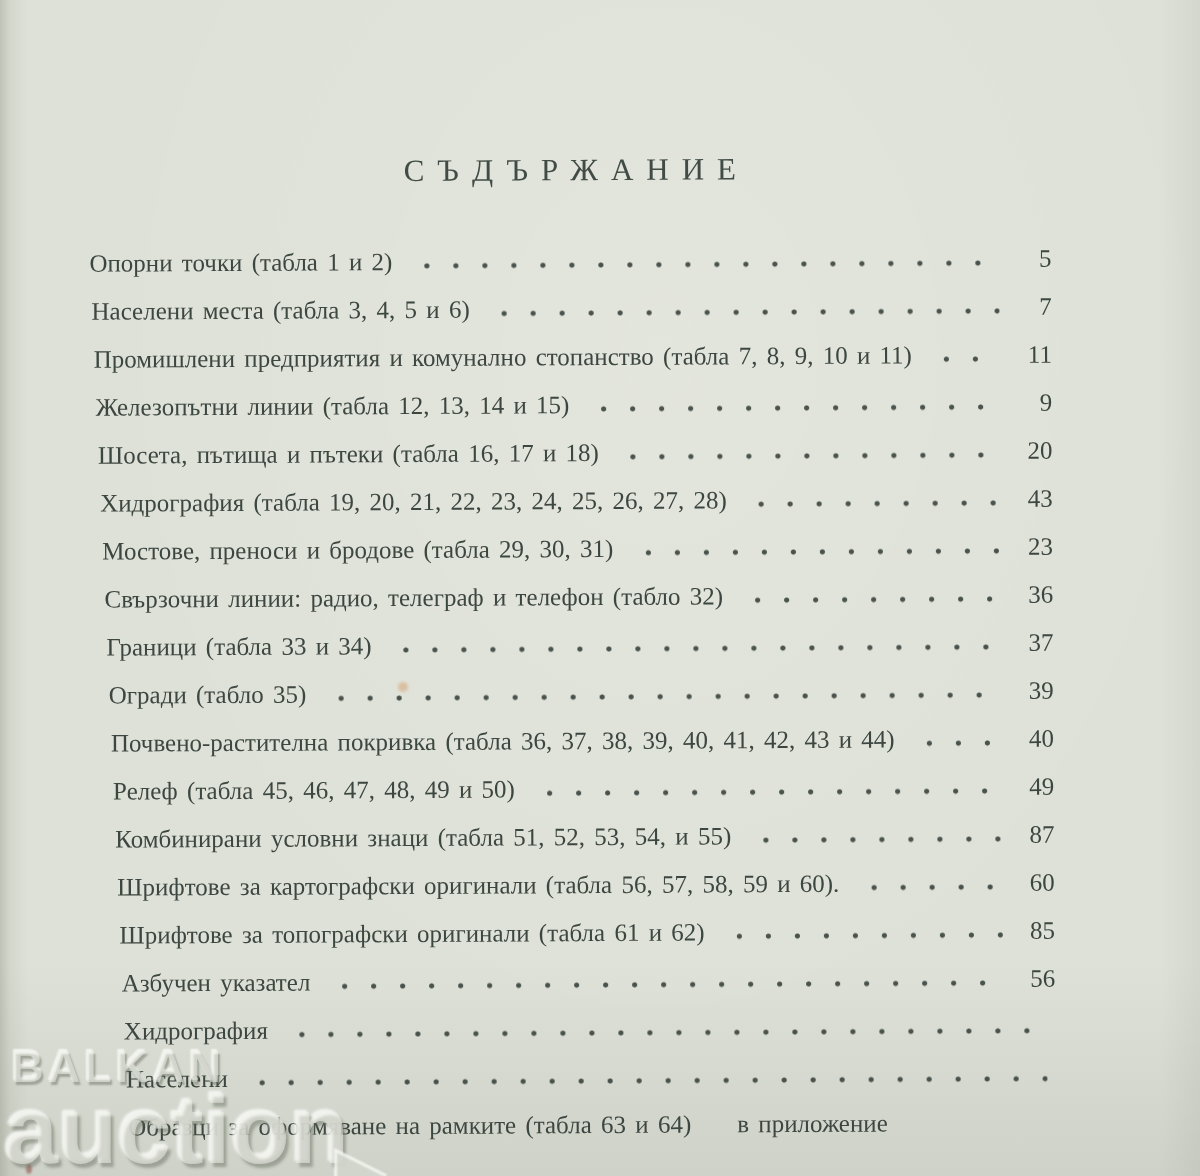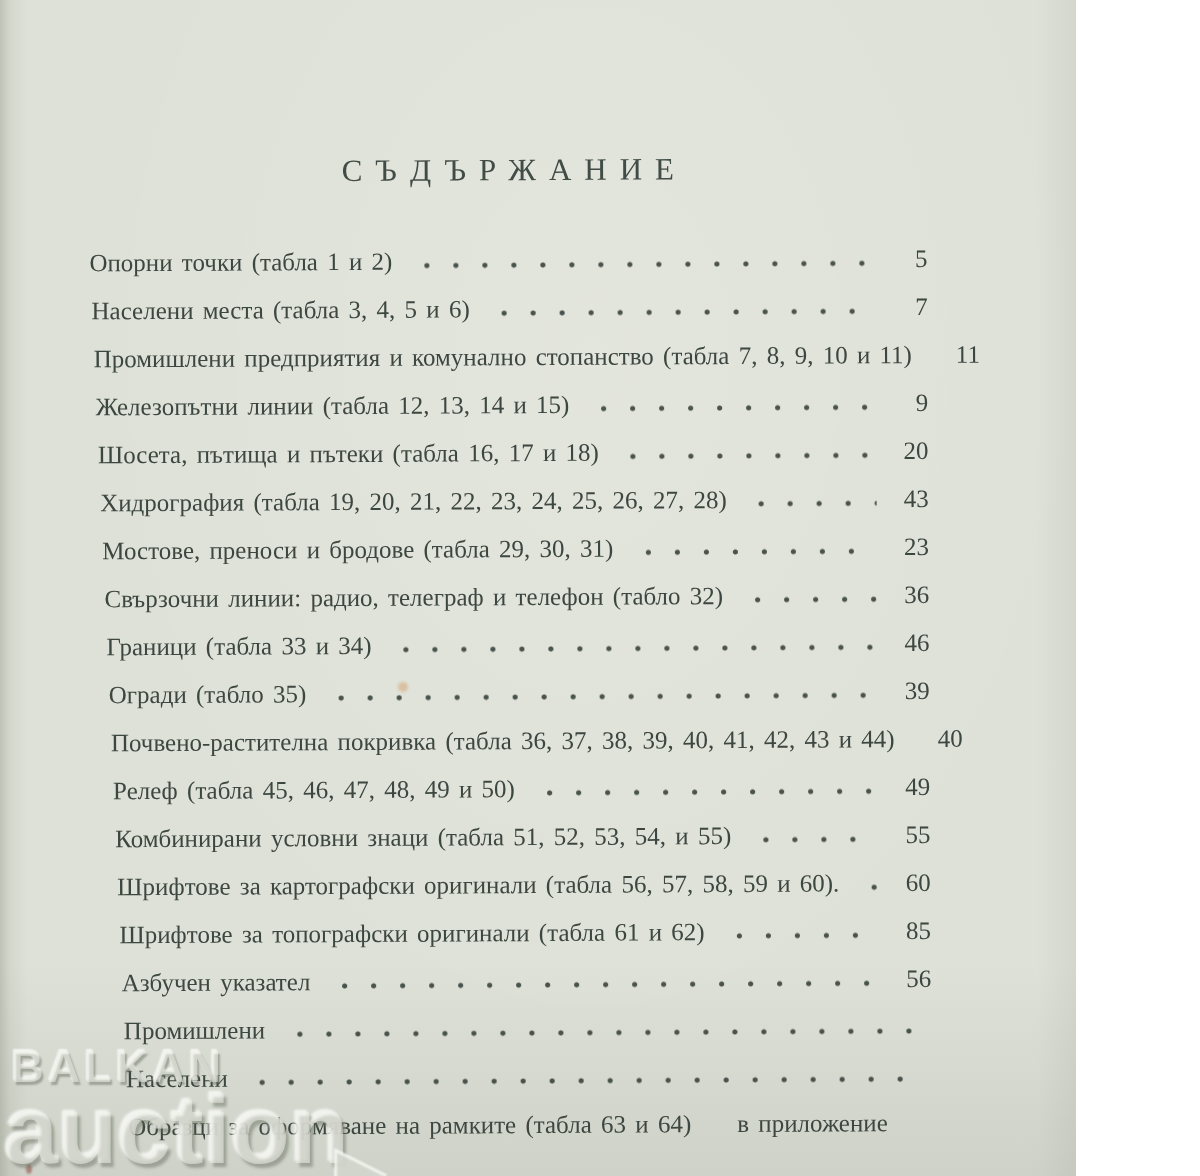--- a/index.html
+++ b/index.html
@@ -1,18 +1,18 @@
 <!DOCTYPE html>
 <html><head>
 <meta charset="utf-8">
 <style>
   html, body { margin:0; padding:0; }
   .photo {
     position: relative;
-    width: 1076px;
+    width: 1200px;
     height: 1176px;
     overflow: hidden;
     font-family: "Liberation Serif", "DejaVu Serif", serif;
     color: #3d4741;
     background:
       radial-gradient(ellipse at 55% 30%, rgba(255,255,255,0.16), rgba(255,255,255,0) 62%),
       linear-gradient(90deg, rgba(118,124,108,0.30) 0px, rgba(118,124,108,0.10) 10px, rgba(118,124,108,0) 28px),
       linear-gradient(180deg, rgba(0,0,0,0) 82%, rgba(92,98,86,0.12) 100%),
       linear-gradient(270deg, rgba(120,126,110,0.10) 0px, rgba(120,126,110,0) 40px),
       #dee1d7;
@@ -153,21 +153,21 @@
         <div class="toc-row" style="margin-left: 13.3px;">
     <span class="toc-label">Свързочни линии: радио, телеграф и телефон (табло 32)</span>
     <span class="toc-leader"></span>
 
     <span class="toc-page">36</span>
   </div>
         <div class="toc-row" style="margin-left: 15.2px;">
     <span class="toc-label">Граници (табла 33 и 34)</span>
     <span class="toc-leader"></span>
 
-    <span class="toc-page">46</span>
+    <span class="toc-page">37</span>
   </div>
         <div class="toc-row" style="margin-left: 17.1px;">
     <span class="toc-label">Огради (табло 35)</span>
     <span class="toc-leader"></span>
 
     <span class="toc-page">39</span>
   </div>
         <div class="toc-row" style="margin-left: 19px;">
     <span class="toc-label">Почвено-растителна покривка (табла 36, 37, 38, 39, 40, 41, 42, 43 и 44)</span>
     <span class="toc-leader"></span>
@@ -177,42 +177,42 @@
         <div class="toc-row" style="margin-left: 20.9px;">
     <span class="toc-label">Релеф (табла 45, 46, 47, 48, 49 и 50)</span>
     <span class="toc-leader"></span>
 
     <span class="toc-page">49</span>
   </div>
         <div class="toc-row" style="margin-left: 22.8px;">
     <span class="toc-label">Комбинирани условни знаци (табла 51, 52, 53, 54, и 55)</span>
     <span class="toc-leader"></span>
 
-    <span class="toc-page">55</span>
+    <span class="toc-page">87</span>
   </div>
         <div class="toc-row" style="margin-left: 24.7px;">
     <span class="toc-label">Шрифтове за картографски оригинали (табла 56, 57, 58, 59 и 60).</span>
     <span class="toc-leader"></span>
 
     <span class="toc-page">60</span>
   </div>
         <div class="toc-row" style="margin-left: 26.6px;">
     <span class="toc-label">Шрифтове за топографски оригинали (табла 61 и 62)</span>
     <span class="toc-leader"></span>
 
     <span class="toc-page">85</span>
   </div>
         <div class="toc-row" style="margin-left: 28.5px;">
     <span class="toc-label">Азбучен указател</span>
     <span class="toc-leader"></span>
 
     <span class="toc-page">56</span>
   </div>
         <div class="toc-row" style="margin-left: 30.4px;">
-    <span class="toc-label">Промишлени</span>
+    <span class="toc-label">Хидрография</span>
     <span class="toc-leader"></span>
 
     <span class="toc-page empty"></span>
   </div>
         <div class="toc-row" style="margin-left: 32.3px;">
     <span class="toc-label">Населени</span>
     <span class="toc-leader"></span>
 
     <span class="toc-page empty"></span>
   </div>

